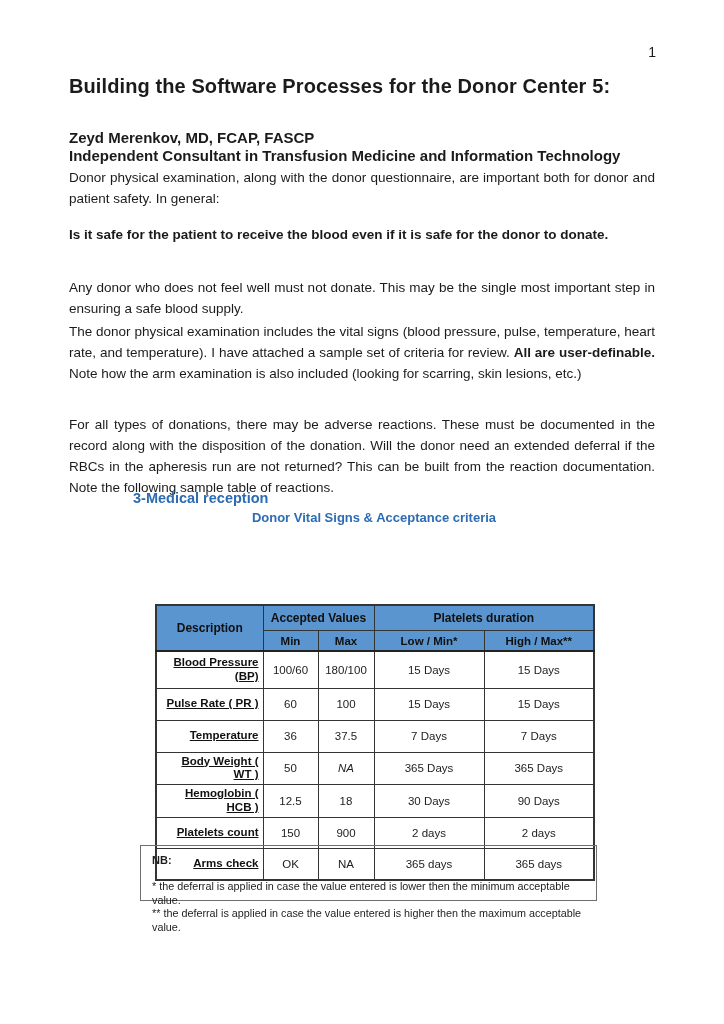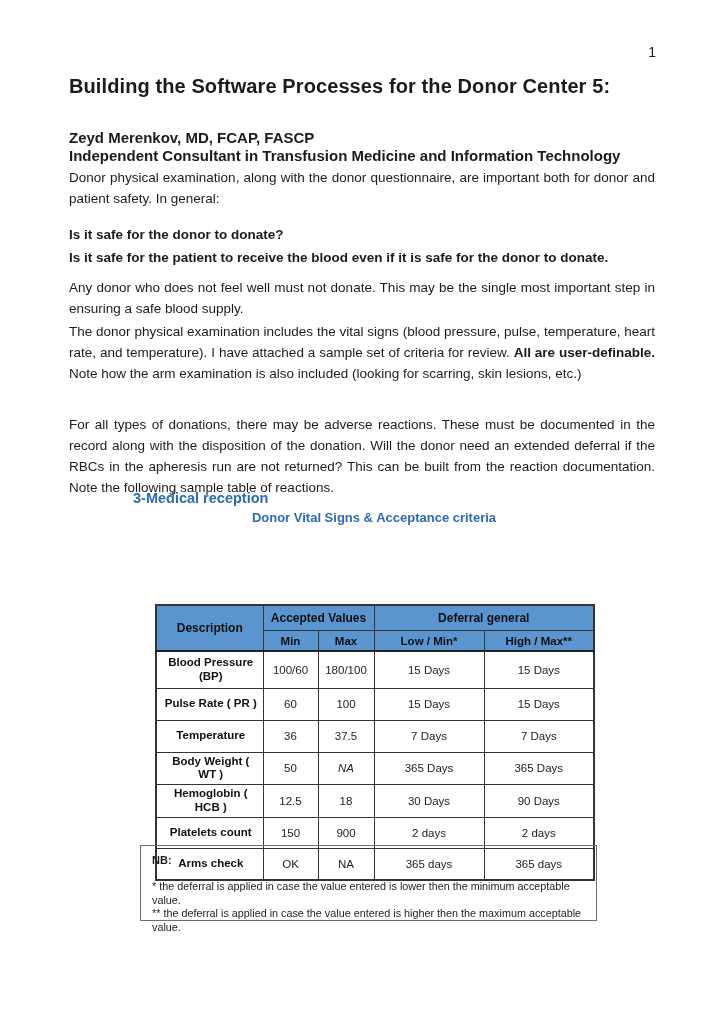--- a/index.html
+++ b/index.html
@@ -43,27 +43,27 @@
   table.vitals thead th{
     background:#5a95d0;
     font-weight:bold;color:#101010;
     text-align:center;
   }
   table.vitals thead tr.h1 th{height:20px;font-size:12px;}
   table.vitals thead tr.h2 th{height:15px;}
   table.vitals thead{border-bottom:2px solid #222;}
   table.vitals td{text-align:center;color:#222;}
   table.vitals td.desc{
-    text-align:center;font-weight:bold;color:#111;
-    padding-left:6px;line-height:1.2;
+    text-align:right;font-weight:bold;color:#111;
+    padding-left:6px;line-height:1.2;text-decoration:underline;
   }
   table.vitals td.em{font-style:italic;}
   tr.r-bp{height:37px;} tr.r-std{height:32px;} tr.r-plt{height:31px;}
   .nbbox{
-    top:845px;left:140px;width:457px;height:76px;
+    top:845px;left:140px;width:457px;height:56px;
     border:1px solid #6f6f6f;
     box-sizing:border-box;
     padding:8px 11px;
     font-size:10.8px;line-height:13.8px;color:#1d1d1d;
   }
   .nbbox .nblabel{font-weight:bold;font-size:11px;}
   .nbbox .nbnotes{margin-top:12px;}
 </style>
 </head>
 <body>
@@ -75,21 +75,20 @@
   <div class="abs title">
     <div>Building the Software Processes for the Donor Center 5:</div>
   </div>
 
   <div class="abs author">Zeyd Merenkov, MD, FCAP, FASCP</div>
   <div class="abs affil">Independent Consultant in Transfusion Medicine and Information Technology</div>
 
   <div class="abs para p1">Donor physical examination, along with the donor questionnaire, are important both for donor and patient safety.  In general:</div>
 
   <div class="abs qblock">
-    <div>Is it safe for the donor to donate?</div>
     <div>Is it safe for the patient to receive the blood even if it is safe for the donor to donate.</div>
   </div>
 
   <div class="abs para p2">Any donor who does not feel well must not donate.  This may be the single most important step in ensuring a safe blood supply.</div>
 
   <div class="abs para p3"><span>The donor physical examination includes the vital signs (blood pressure, pulse, temperature, heart rate, and temperature).  I have attached a sample set of criteria for review.  </span><b>All are user-definable.</b><span>  Note how the arm examination is also included (looking for scarring, skin lesions, etc.)</span></div>
 
   <div class="abs para p4">For all types of donations, there may be adverse reactions.  These must be documented in the record along with the disposition of the donation.  Will the donor need an extended deferral if the RBCs in the apheresis run are not returned?  This can be built from the reaction documentation.  Note the following sample table of reactions.</div>
 
   <div class="abs cap1">3-Medical reception</div>
@@ -100,21 +99,21 @@
       <col style="width:107px">
         <col style="width:55px">
         <col style="width:56px">
         <col style="width:110px">
         <col style="width:110px">
     </colgroup>
     <thead>
       <tr class="h1">
         <th rowspan="2">Description</th>
         <th colspan="2">Accepted Values</th>
-        <th colspan="2">Deferral general</th>
+        <th colspan="2">Platelets duration</th>
       </tr>
       <tr class="h2">
         <th>Min</th>
         <th>Max</th>
         <th>Low / Min*</th>
         <th>High / Max**</th>
       </tr>
     </thead>
     <tbody>
       <tr class="r-bp">

